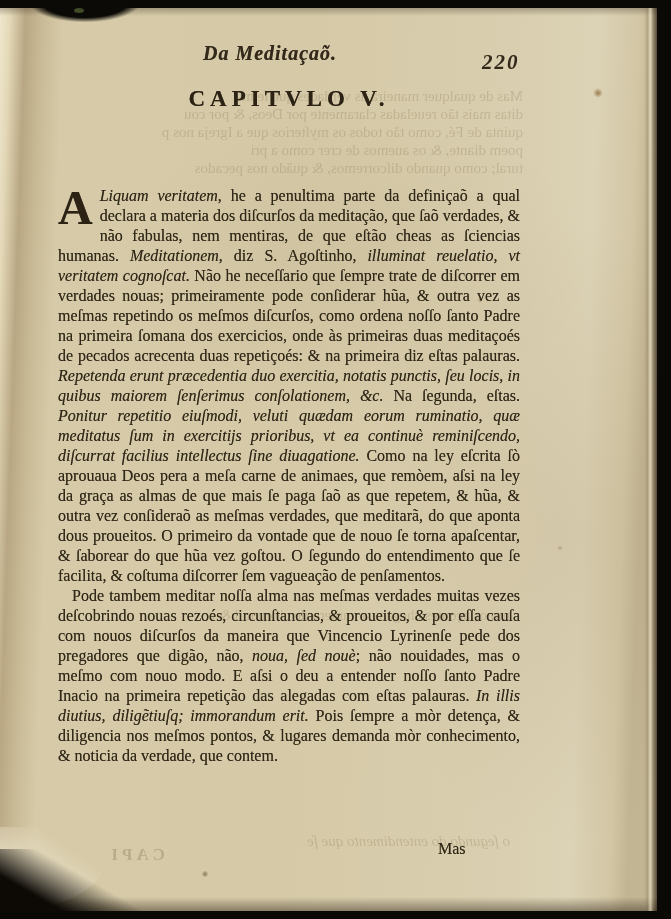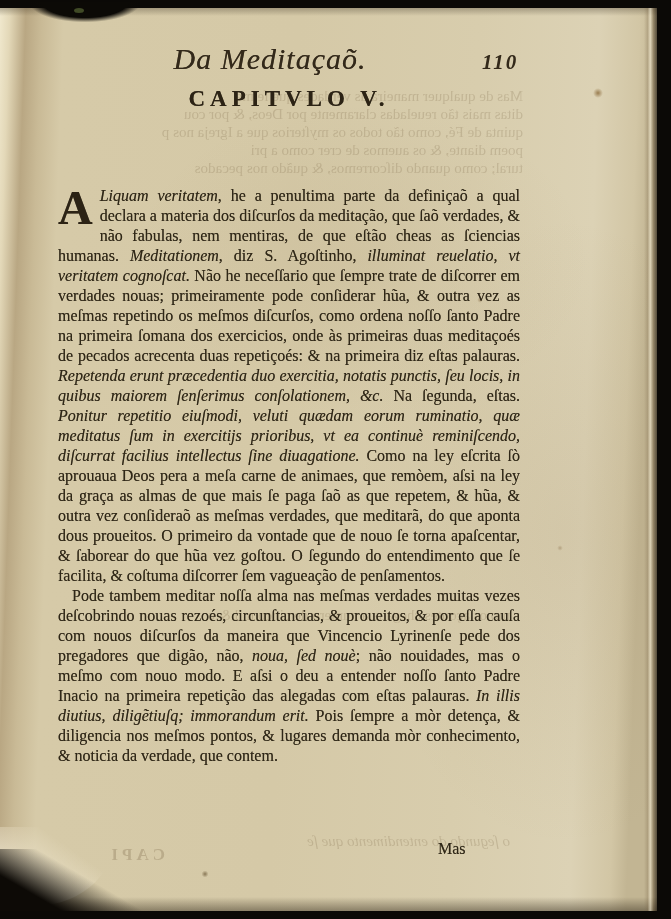--- a/index.html
+++ b/index.html
@@ -45,23 +45,24 @@
     position:absolute;left:0;bottom:6px;width:118px;height:78px;
     background:linear-gradient(35deg, rgba(243,235,213,.95) 18%, rgba(243,235,213,0) 66%);
     border-bottom-right-radius:90px;
   }
   .curl-shadow{
     position:absolute;left:0;bottom:0;width:150px;height:62px;
     background:linear-gradient(30deg, #0d0a06 0%, #0d0a06 24%, rgba(13,10,6,0) 56%);
   }
   .running-header{
     position:absolute;left:140px;top:34px;width:260px;
-    text-align:center;font-style:italic;font-size:30px;
+    text-align:center;font-style:italic;font-size:20px;
     letter-spacing:1px;color:#33291a;
     text-shadow:0 0 .6px rgba(51,41,26,.7);
+    font-weight:bold;
   }
   .page-number{
     position:absolute;left:482px;top:42px;
     font-style:italic;font-size:21px;font-weight:600;color:#33291a;
     letter-spacing:2px;
   }
   .chapter-heading{
     position:absolute;left:58px;top:78px;width:462px;
     text-align:center;font-size:23px;font-weight:700;
     letter-spacing:5px;color:#2c2315;
@@ -119,21 +120,21 @@
       <div class="ghost ghost-bottom">o ſegundo do entendimento que ſe</div>
       <div class="ghost ghost-caps">CAPI</div>
     <div class="ghost gh0">Mas de qualquer maneira as verdades que ſe me</div>
         <div class="ghost gh1">ditas mais tão reueladas claramente por Deos, &amp; por cou</div>
         <div class="ghost gh2">quinta de Fé, como tão todos os myſterios que a Igreja nos p</div>
         <div class="ghost gh3">poem diante, &amp; os auemos de crer como a pri</div>
         <div class="ghost gh4">tural; como quando diſcorremos, &amp; quãdo nos pecados</div>
       </div>
 
     <div class="running-header">Da Meditaçaõ.</div>
-    <div class="page-number">110</div>
+    <div class="page-number">220</div>
     <div class="chapter-heading">CAPITVLO V.</div>
 
     <div class="body-text">
         <p><span class="dropcap">A</span><i>Liquam veritatem</i><span>, he a penultima parte da definiçaõ a qual declara a materia dos diſcurſos da meditação, que ſaõ verdades, &amp; não fabulas, nem mentiras, de que eſtão cheas as ſciencias humanas. </span><i>Meditationem</i><span>, diz S. Agoſtinho, </span><i>illuminat reuelatio, vt veritatem cognoſcat.</i><span> Não he neceſſario que ſempre trate de diſcorrer em verdades nouas; primeiramente pode conſiderar hũa, &amp; outra vez as meſmas repetindo os meſmos diſcurſos, como ordena noſſo ſanto Padre na primeira ſomana dos exercicios, onde às primeiras duas meditaçoés de pecados acrecenta duas repetiçoés: &amp; na primeira diz eſtas palauras. </span><i>Repetenda erunt præcedentia duo exercitia, notatis punctis, ſeu locis, in quibus maiorem ſenſerimus conſolationem, &amp;c.</i><span> Na ſegunda, eſtas. </span><i>Ponitur repetitio eiuſmodi, veluti quædam eorum ruminatio, quæ meditatus ſum in exercitijs prioribus, vt ea continuè reminiſcendo, diſcurrat facilius intellectus ſine diuagatione.</i><span> Como na ley eſcrita ſò aprouaua Deos pera a meſa carne de animaes, que remòem, aſsi na ley da graça as almas de que mais ſe paga ſaõ as que repetem, &amp; hũa, &amp; outra vez conſideraõ as meſmas verdades, que meditarã, do que aponta dous proueitos. O primeiro da vontade que de nouo ſe torna apaſcentar, &amp; ſaborear do que hũa vez goſtou. O ſegundo do entendimento que ſe facilita, &amp; coſtuma diſcorrer ſem vagueação de penſamentos.</span></p>
         <p class="indent"><span>Pode tambem meditar noſſa alma nas meſmas verdades muitas vezes deſcobrindo nouas rezoés, circunſtancias, &amp; proueitos, &amp; por eſſa cauſa com nouos diſcurſos da maneira que Vincencio Lyrinenſe pede dos pregadores que digão, não, </span><i>noua, ſed nouè</i><span>; não nouidades, mas o meſmo com nouo modo. E aſsi o deu a entender noſſo ſanto Padre Inacio na primeira repetição das alegadas com eſtas palauras. </span><i>In illis diutius, diligẽtiuſq; immorandum erit.</i><span> Pois ſempre a mòr detença, &amp; diligencia nos meſmos pontos, &amp; lugares demanda mòr conhecimento, &amp; noticia da verdade, que contem.</span></p>
       </div>
 
     <div class="catchword">Mas</div>
 
     <div class="curl-light"></div>

